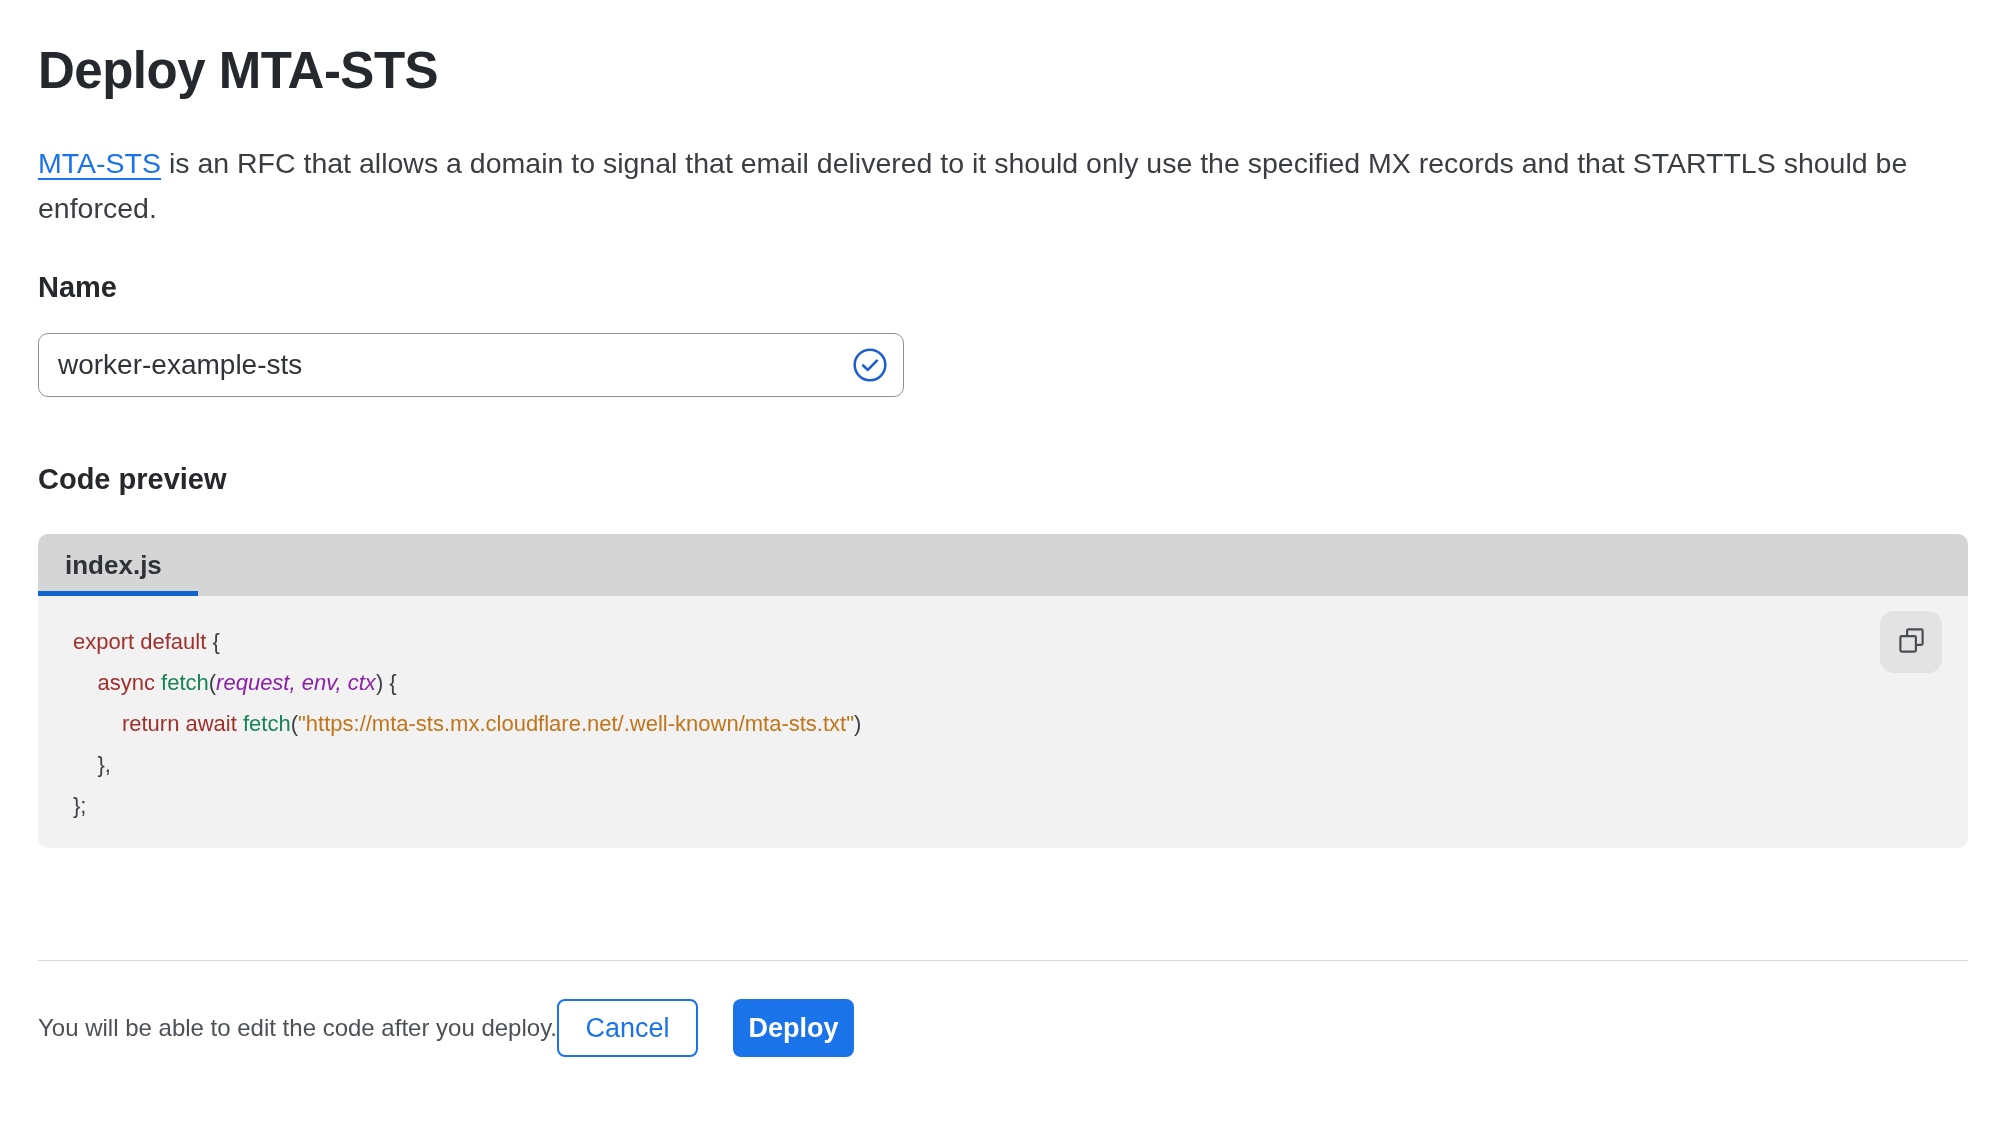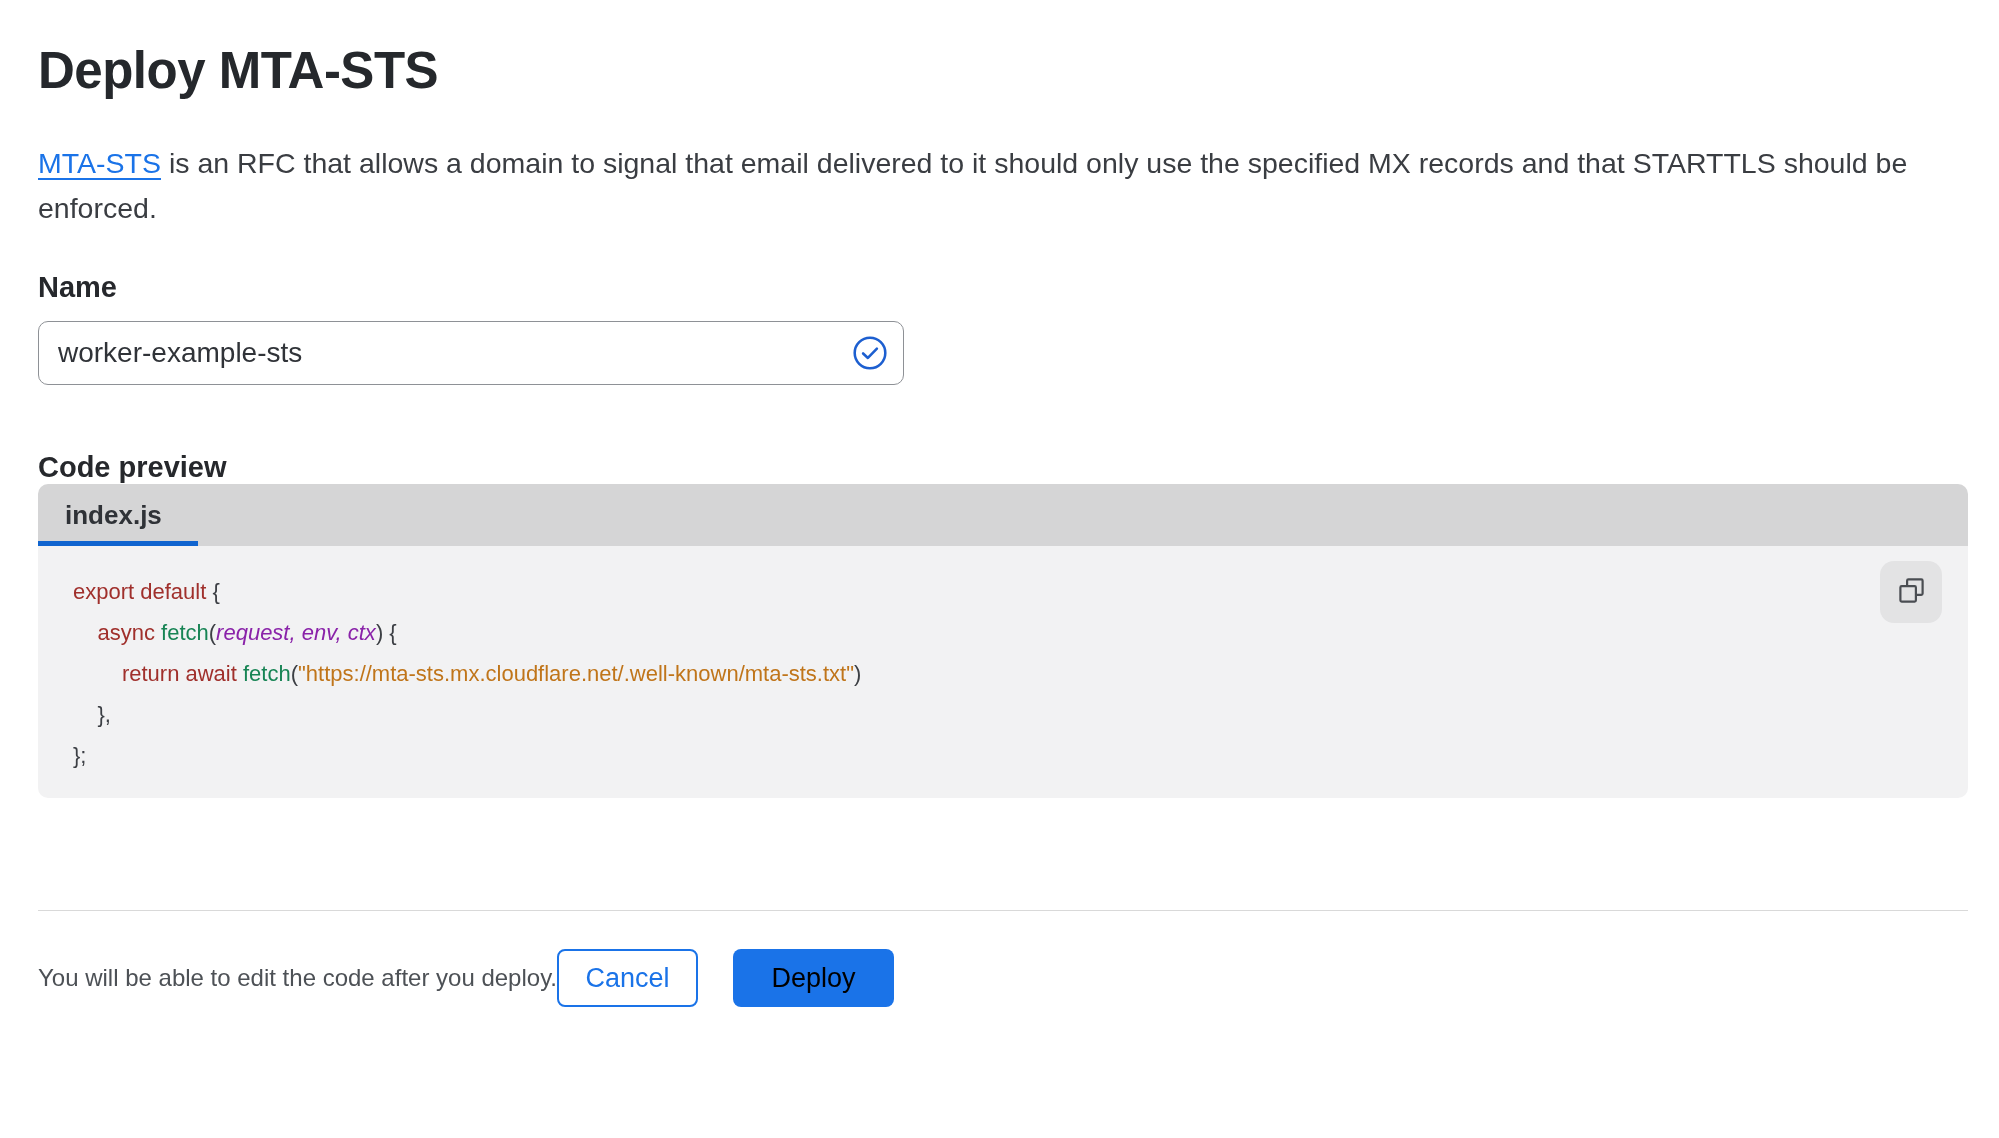--- a/index.html
+++ b/index.html
@@ -21,31 +21,31 @@
     color:#25282c;letter-spacing:-0.5px;
   }
   .desc{
     margin:40px 0 0;font-size:28.5px;line-height:45px;color:#3a3d42;
     max-width:1890px;
   }
   .desc a{color:var(--accent);text-decoration:underline;text-underline-offset:5px;cursor:pointer;}
 
   .field-label{margin:40px 0 0;font-size:29px;font-weight:700;color:#26282c;}
 
-  .input-wrap{position:relative;margin-top:17px;width:866px;height:64px;border-radius:6px;}
+  .input-wrap{position:relative;margin-top:29px;width:866px;height:64px;border-radius:6px;}
   .name-input{
     width:100%;height:100%;border:1.5px solid #8e9196;border-radius:10px;
     font-size:28px;color:#303338;padding:0 72px 0 19px;outline:none;
     font-family:"Liberation Sans",sans-serif;background:#fff;
   }
   .check{position:absolute;right:16px;top:14px;width:36px;height:36px;color:var(--check-blue);}
 
   .section-label{margin:66px 0 0;font-size:29px;font-weight:700;color:#26282c;}
 
-  .codeblock{border-radius:10px;overflow:hidden;}
+  .codeblock{margin-top:38px;border-radius:10px;overflow:hidden;}
   .tabbar{height:62px;background:#d5d5d6;position:relative;display:flex;align-items:stretch;}
   .tab{
     padding:0 34px 0 27px;font-size:26px;font-weight:700;color:#2f3237;
     display:flex;align-items:center;cursor:pointer;background:transparent;border:none;
     font-family:"Liberation Sans",sans-serif;
   }
   .tab-indicator{position:absolute;left:0;bottom:0;width:160px;height:5px;background:var(--tab-blue);}
   .codearea{background:#f2f2f3;position:relative;padding:25px 0 22px 35px;}
   .codearea pre{
     margin:0;font-family:Liberation Sans, sans-serif;
@@ -62,21 +62,21 @@
 
   .footer{margin-top:38px;display:flex;align-items:center;justify-content:flex-start;}
   .note{font-size:24px;color:#4d5156;}
   .btns{display:flex;gap:35px;}
   .btn{
     height:58px;border-radius:8px;font-size:27px;cursor:pointer;
     display:flex;align-items:center;justify-content:center;
     font-family:"Liberation Sans",sans-serif;
   }
   .btn-cancel{width:141px;background:#ffffff;border:2px solid var(--accent);color:var(--accent);}
-  .btn-deploy{width:161px;background:var(--accent);border:none;color:#000000;}
+  .btn-deploy{width:121px;background:var(--accent);border:none;color:#ffffff;font-weight:bold;}
 </style>
 </head>
 <body>
 
 <div class="wrap">
 
   <h1 class="page-title">Deploy MTA-STS</h1>
 
   <p class="desc"><a>MTA-STS</a><span> is an RFC that allows a domain to signal that email delivered to it should only use the specified MX records and that STARTTLS should be enforced.</span></p>
 

